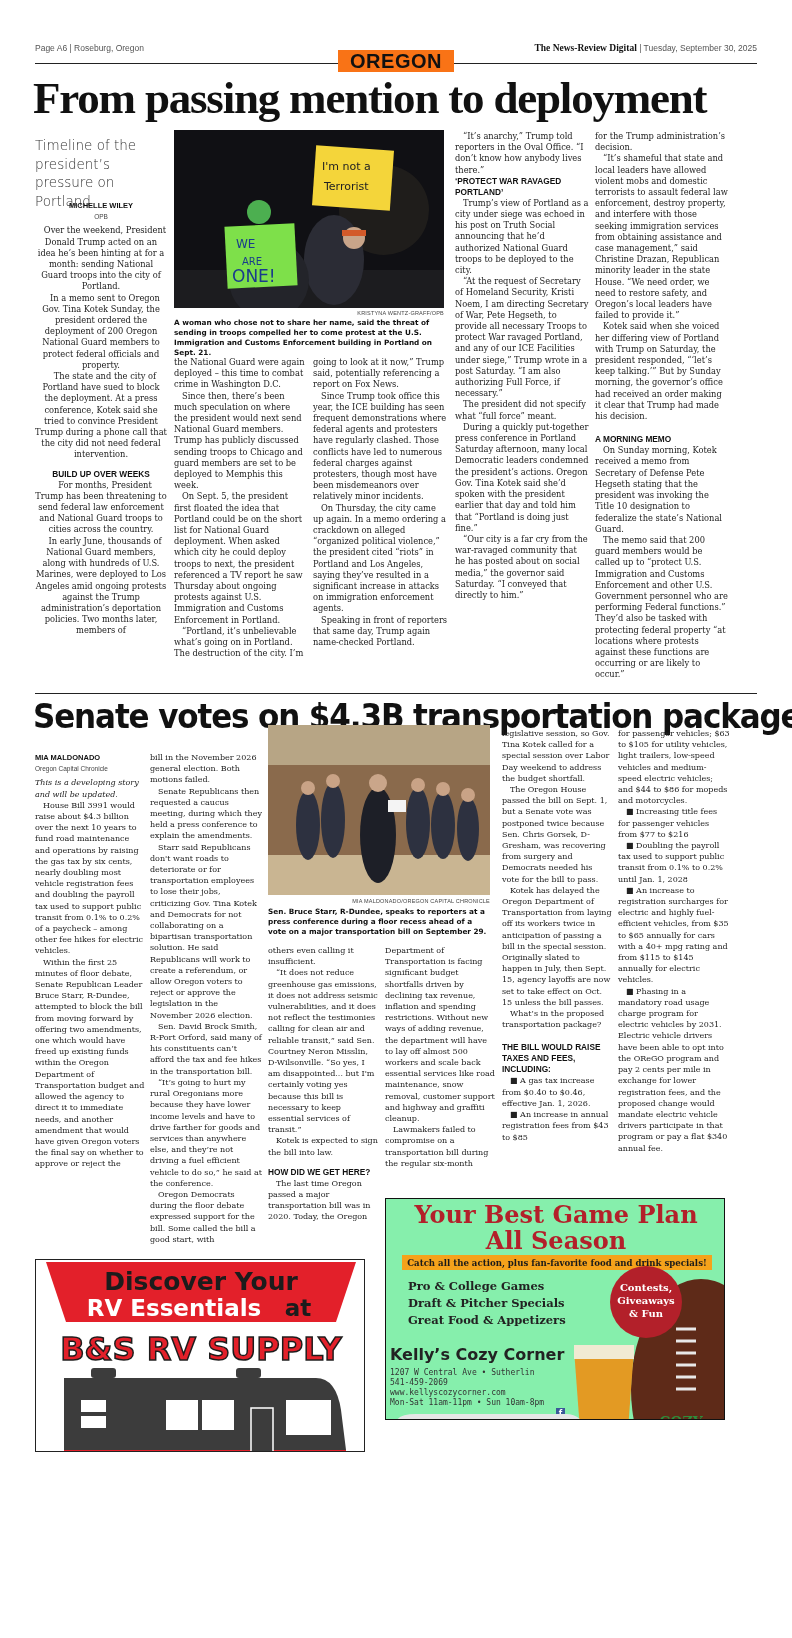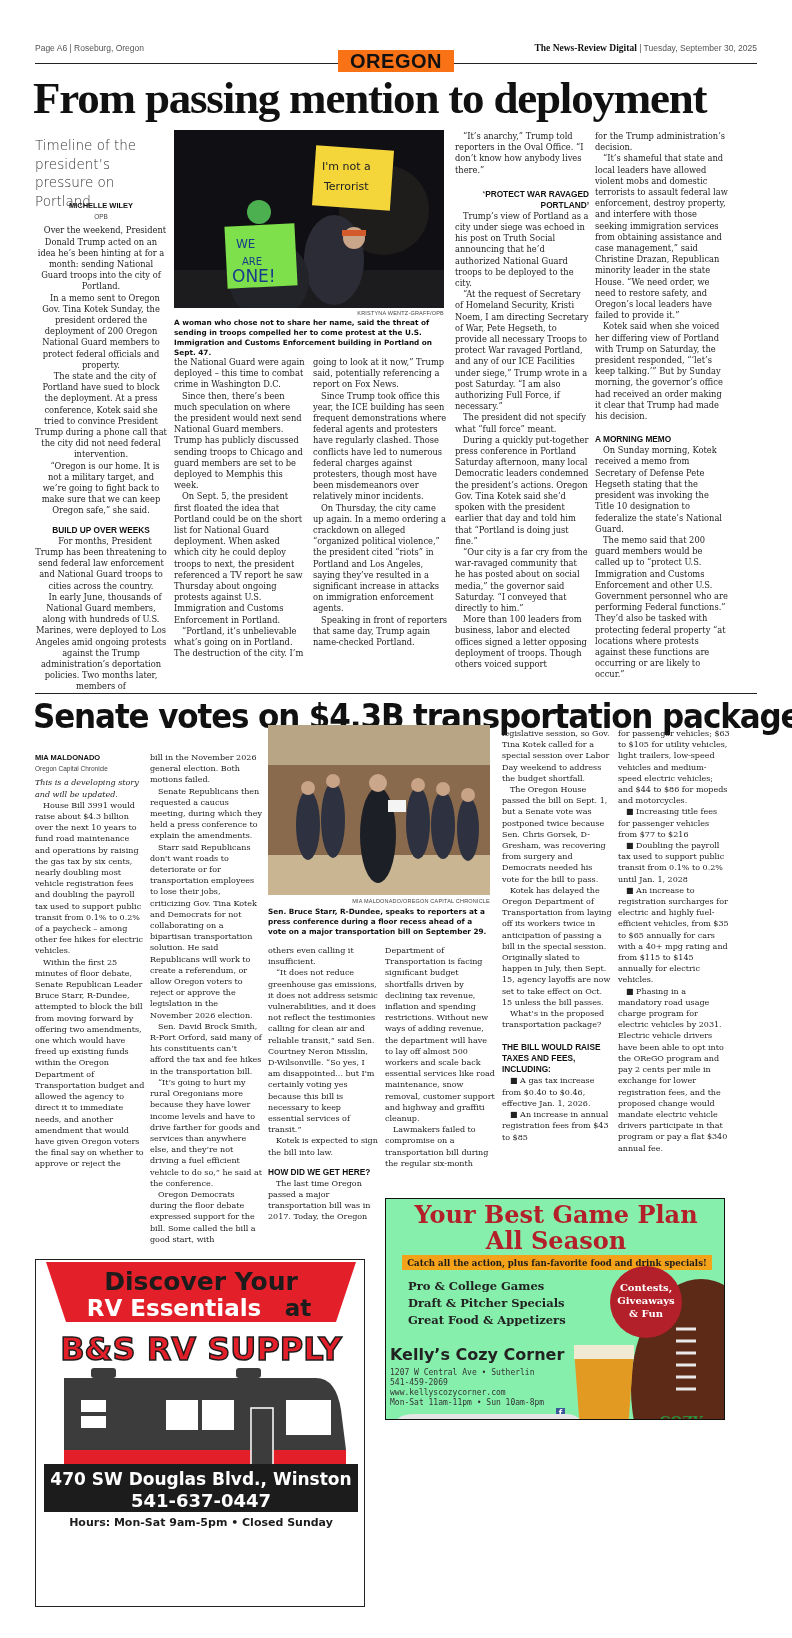--- a/index.html
+++ b/index.html
@@ -33,41 +33,40 @@
   .photo1 { left: 174px; top: 130px; width: 270px; height: 178px; background: #0f0f12; overflow: hidden; }
   .photo-credit { font-family: "Liberation Sans", sans-serif; font-size: 5.5px; color: #444; text-align: right; letter-spacing: 0.2px; }
   .photo-caption { font-family: "DejaVu Sans", sans-serif; font-weight: bold; font-size: 7.3px; line-height: 10px; color: #111; }
 
   .rule2 { left: 35px; right: 35px; top: 693px; height: 1px; background: #222; }
   .headline2 { left: 33px; top: 700px; font-family: "DejaVu Sans", sans-serif; font-weight: bold; font-size: 33px; letter-spacing: -1.2px; color: #111; line-height: 1; white-space: nowrap; transform: scaleX(0.94); transform-origin: left; }
 
   .photo2 { left: 268px; top: 725px; width: 222px; height: 170px; background: #6a4d37; overflow: hidden; }
 
   
-  .ad-rv { left: 35px; top: 1259px; width: 330px; height: 348px; border: 1.2px solid #222; background: #fff; overflow: hidden; }
+  .ad-rv { left: 35px; top: 1259px; width: 330px; height: 193px; border: 1.2px solid #222; background: #fff; overflow: hidden; }
   .ad-kelly { left: 385px; top: 1198px; width: 340px; height: 222px; border: 1.5px solid #111; background: #86efac; overflow: hidden; }
 </style>
 </head>
 <body>
 
 <div class="abs mast-left">Page A6 | Roseburg, Oregon</div>
 <div class="abs mast-right"><b>The News-Review Digital</b> <span>| Tuesday, September 30, 2025</span></div>
 <div class="abs section-rule"></div>
 <div class="abs section-label"><span>OREGON</span></div>
 
 <h1 class="abs headline1">From passing mention to deployment</h1>
 <div class="abs dek">Timeline of the president’s pressure on Portland</div>
 
 <div class="col" style="left:35px; top:200px; width:132px;text-align:center;">
   <div class="byline-name">MICHELLE WILEY</div>
   <div class="byline-org">OPB</div>
   <p>Over the weekend, President Donald Trump acted on an idea he’s been hinting at for a month: sending National Guard troops into the city of Portland.</p>
   <p>In a memo sent to Oregon Gov. Tina Kotek Sunday, the president ordered the deployment of 200 Oregon National Guard members to protect federal officials and property.</p>
   <p>The state and the city of Portland have sued to block the deployment. At a press conference, Kotek said she tried to convince President Trump during a phone call that the city did not need federal intervention.</p>
-  <p>“Oregon is our home. It is not a military target, and we’re going to fight back to make sure that we can keep Oregon safe,” she said.</p>
   <h4>BUILD UP OVER WEEKS</h4>
   <p>For months, President Trump has been threatening to send federal law enforcement and National Guard troops to cities across the country.</p>
   <p>In early June, thousands of National Guard members, along with hundreds of U.S. Marines, were deployed to Los Angeles amid ongoing protests against the Trump administration’s deportation policies. Two months later, members of</p>
 </div>
 
 <div class="abs photo1">
   <svg width="270" height="178" viewBox="0 0 270 178">
     <rect width="270" height="178" fill="#101014"></rect>
     <circle cx="210" cy="80" r="45" fill="#2a2620" opacity="0.6"></circle>
     <rect x="0" y="140" width="270" height="38" fill="#1c1c1f"></rect>
@@ -79,43 +78,42 @@
     <text x="68" y="135" font-family="DejaVu Sans" font-size="10" fill="#1a3b8c">ARE</text>
     <text x="58" y="152" font-family="DejaVu Sans" font-size="17" fill="#1a3b8c">ONE!</text>
     <rect x="140" y="18" width="78" height="60" fill="#f4d53a" transform="rotate(4 179 48)"></rect>
     <text x="148" y="40" font-family="DejaVu Sans" font-size="11" fill="#222">I'm not a</text>
     <text x="150" y="60" font-family="DejaVu Sans" font-size="11" fill="#222">Terrorist</text>
     <circle cx="180" cy="108" r="11" fill="#c9a58a"></circle>
     <rect x="168" y="100" width="24" height="6" fill="#d35a2a"></rect>
   </svg>
 </div>
 <div class="abs photo-credit" style="left:174px; top:310px; width:270px;">KRISTYNA WENTZ-GRAFF/OPB</div>
-<div class="abs photo-caption" style="left:174px; top:318px; width:272px;">A woman who chose not to share her name, said the threat of sending in troops compelled her to come protest at the U.S. Immigration and Customs Enforcement building in Portland on Sept. 47.</div>
+<div class="abs photo-caption" style="left:174px; top:318px; width:272px;">A woman who chose not to share her name, said the threat of sending in troops compelled her to come protest at the U.S. Immigration and Customs Enforcement building in Portland on Sept. 21.</div>
 
 <div class="col" style="left:174px; top:357px; width:132px;">
   <p class="noindent">the National Guard were again deployed – this time to combat crime in Washington D.C.</p>
   <p>Since then, there’s been much speculation on where the president would next send National Guard members. Trump has publicly discussed sending troops to Chicago and guard members are set to be deployed to Memphis this week.</p>
   <p>On Sept. 5, the president first floated the idea that Portland could be on the short list for National Guard deployment. When asked which city he could deploy troops to next, the president referenced a TV report he saw Thursday about ongoing protests against U.S. Immigration and Customs Enforcement in Portland.</p>
   <p>“Portland, it’s unbelievable what’s going on in Portland. The destruction of the city. I’m</p>
 </div>
 <div class="col" style="left:313px; top:357px; width:136px;">
   <p class="noindent">going to look at it now,” Trump said, potentially referencing a report on Fox News.</p>
   <p>Since Trump took office this year, the ICE building has seen frequent demonstrations where federal agents and protesters have regularly clashed. Those conflicts have led to numerous federal charges against protesters, though most have been misdemeanors over relatively minor incidents.</p>
   <p>On Thursday, the city came up again. In a memo ordering a crackdown on alleged “organized political violence,” the president cited “riots” in Portland and Los Angeles, saying they’ve resulted in a significant increase in attacks on immigration enforcement agents.</p>
   <p>Speaking in front of reporters that same day, Trump again name-checked Portland.</p>
 </div>
 <div class="col" style="left:455px; top:131px; width:134px;">
   <p>“It’s anarchy,” Trump told reporters in the Oval Office. “I don’t know how anybody lives there.”</p>
-  <h4 style="margin-top:13px;text-align:right;">‘PROTECT WAR RAVAGED PORTLAND’</h4>
+  <h4 style="margin-top:0;">‘PROTECT WAR RAVAGED PORTLAND’</h4>
   <p>Trump’s view of Portland as a city under siege was echoed in his post on Truth Social announcing that he’d authorized National Guard troops to be deployed to the city.</p>
   <p>“At the request of Secretary of Homeland Security, Kristi Noem, I am directing Secretary of War, Pete Hegseth, to provide all necessary Troops to protect War ravaged Portland, and any of our ICE Facilities under siege,” Trump wrote in a post Saturday. “I am also authorizing Full Force, if necessary.”</p>
   <p>The president did not specify what “full force” meant.</p>
   <p>During a quickly put-together press conference in Portland Saturday afternoon, many local Democratic leaders condemned the president’s actions. Oregon Gov. Tina Kotek said she’d spoken with the president earlier that day and told him that “Portland is doing just fine.”</p>
   <p>“Our city is a far cry from the war-ravaged community that he has posted about on social media,” the governor said Saturday. “I conveyed that directly to him.”</p>
-  <p>More than 100 leaders from business, labor and elected offices signed a letter opposing deployment of troops. Though others voiced support</p>
 </div>
 <div class="col" style="left:595px; top:131px; width:135px;">
   <p class="noindent">for the Trump administration’s decision.</p>
   <p>“It’s shameful that state and local leaders have allowed violent mobs and domestic terrorists to assault federal law enforcement, destroy property, and interfere with those seeking immigration services from obtaining assistance and case management,” said Christine Drazan, Republican minority leader in the state House. “We need order, we need to restore safety, and Oregon’s local leaders have failed to provide it.”</p>
   <p>Kotek said when she voiced her differing view of Portland with Trump on Saturday, the president responded, “‘let’s keep talking.’” But by Sunday morning, the governor’s office had received an order making it clear that Trump had made his decision.</p>
   <h4 style="margin-top:12px;">A MORNING MEMO</h4>
   <p>On Sunday morning, Kotek received a memo from Secretary of Defense Pete Hegseth stating that the president was invoking the Title 10 designation to federalize the state’s National Guard.</p>
   <p>The memo said that 200 guard members would be called up to “protect U.S. Immigration and Customs Enforcement and other U.S. Government personnel who are performing Federal functions.” They’d also be tasked with protecting federal property “at locations where protests against these functions are occurring or are likely to occur.”</p>
 </div>
 
@@ -163,21 +161,21 @@
   </svg>
 </div>
 <div class="abs photo-credit" style="left:268px; top:898px; width:222px;">MIA MALDONADO/OREGON CAPITAL CHRONICLE</div>
 <div class="abs photo-caption" style="left:268px; top:907px; width:224px;">Sen. Bruce Starr, R-Dundee, speaks to reporters at a press conference during a floor recess ahead of a vote on a major transportation bill on September 29.</div>
 
 <div class="col" style="left:268px; top:945px; width:110px; font-size:8px;">
   <p class="noindent">others even calling it insufficient.</p>
   <p>“It does not reduce greenhouse gas emissions, it does not address seismic vulnerabilities, and it does not reflect the testimonies calling for clean air and reliable transit,” said Sen. Courtney Neron Misslin, D-Wilsonville. “So yes, I am disappointed... but I'm certainly voting yes because this bill is necessary to keep essential services of transit.”</p>
   <p>Kotek is expected to sign the bill into law.</p>
   <h4 style="margin-top:9px;">HOW DID WE GET HERE?</h4>
-  <p>The last time Oregon passed a major transportation bill was in 2017. Today, the Oregon</p>
+  <p>The last time Oregon passed a major transportation bill was in 2020. Today, the Oregon</p>
 </div>
 <div class="col" style="left:385px; top:945px; width:110px; font-size:8px;">
   <p class="noindent">Department of Transportation is facing significant budget shortfalls driven by declining tax revenue, inflation and spending restrictions. Without new ways of adding revenue, the department will have to lay off almost 500 workers and scale back essential services like road maintenance, snow removal, customer support and highway and graffiti cleanup.</p>
   <p>Lawmakers failed to compromise on a transportation bill during the regular six-month</p>
 </div>
 <div class="col" style="left:502px; top:728px; width:110px; font-size:8px;">
   <p class="noindent">legislative session, so Gov. Tina Kotek called for a special session over Labor Day weekend to address the budget shortfall.</p>
   <p>The Oregon House passed the bill on Sept. 1, but a Senate vote was postponed twice because Sen. Chris Gorsek, D-Gresham, was recovering from surgery and Democrats needed his vote for the bill to pass.</p>
   <p>Kotek has delayed the Oregon Department of Transportation from laying off its workers twice in anticipation of passing a bill in the special session. Originally slated to happen in July, then Sept. 15, agency layoffs are now set to take effect on Oct. 15 unless the bill passes.</p>
   <p>What’s in the proposed transportation package?</p>

